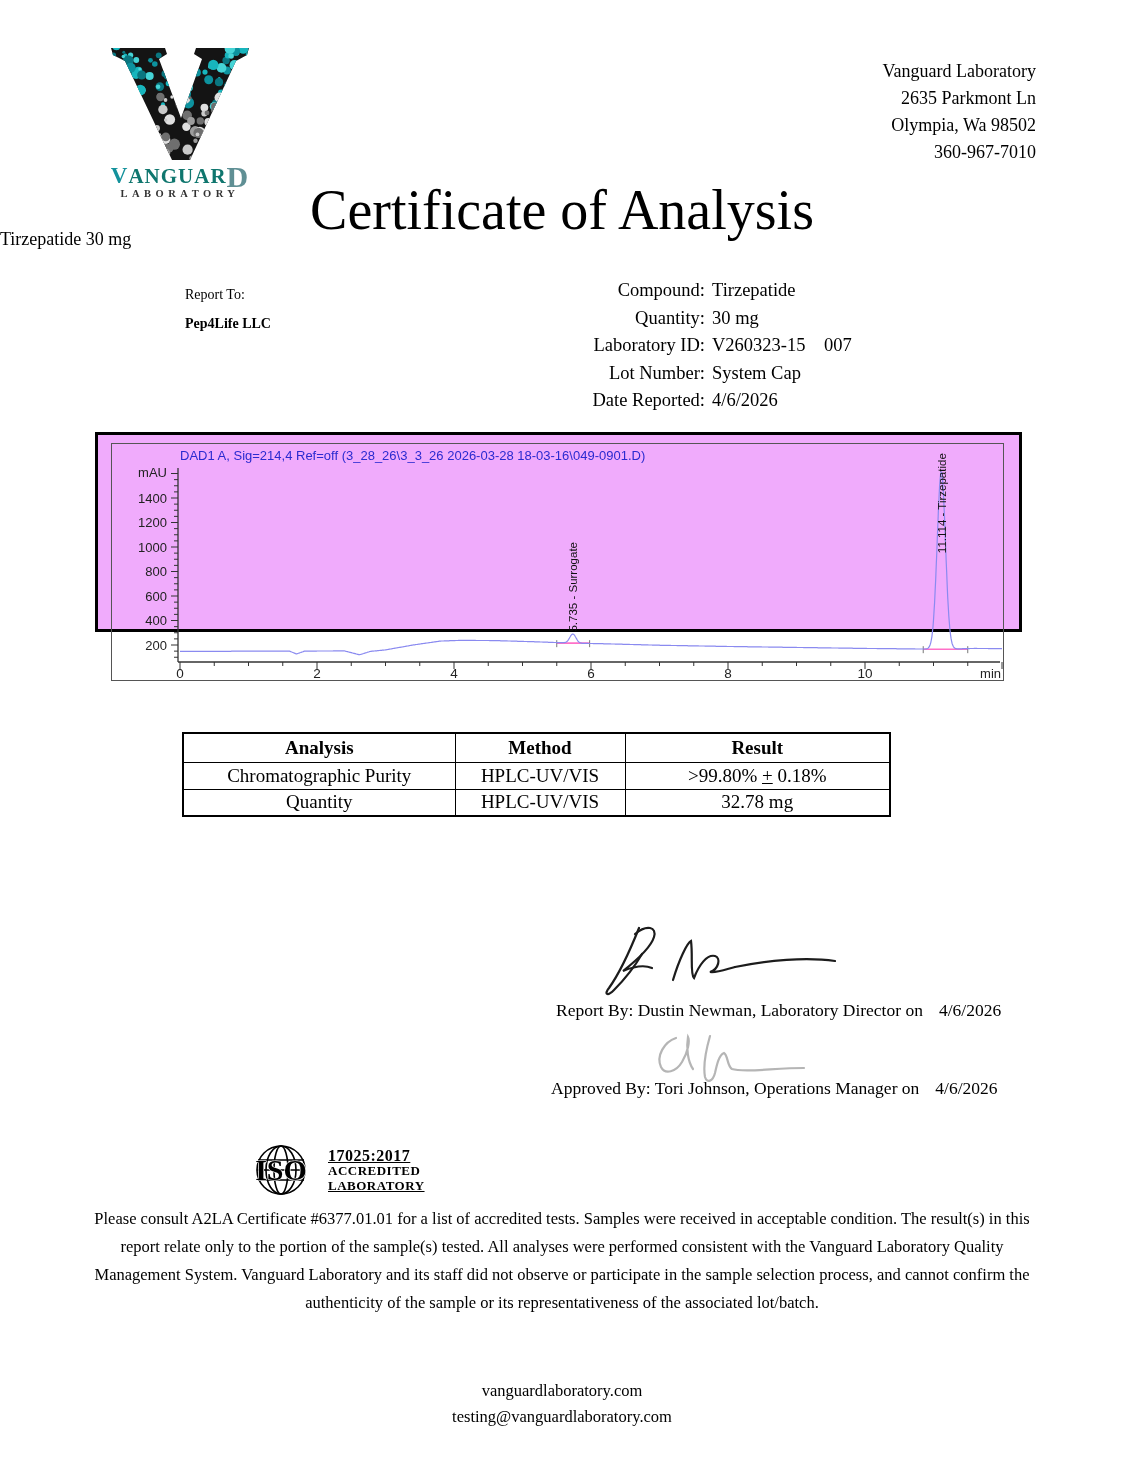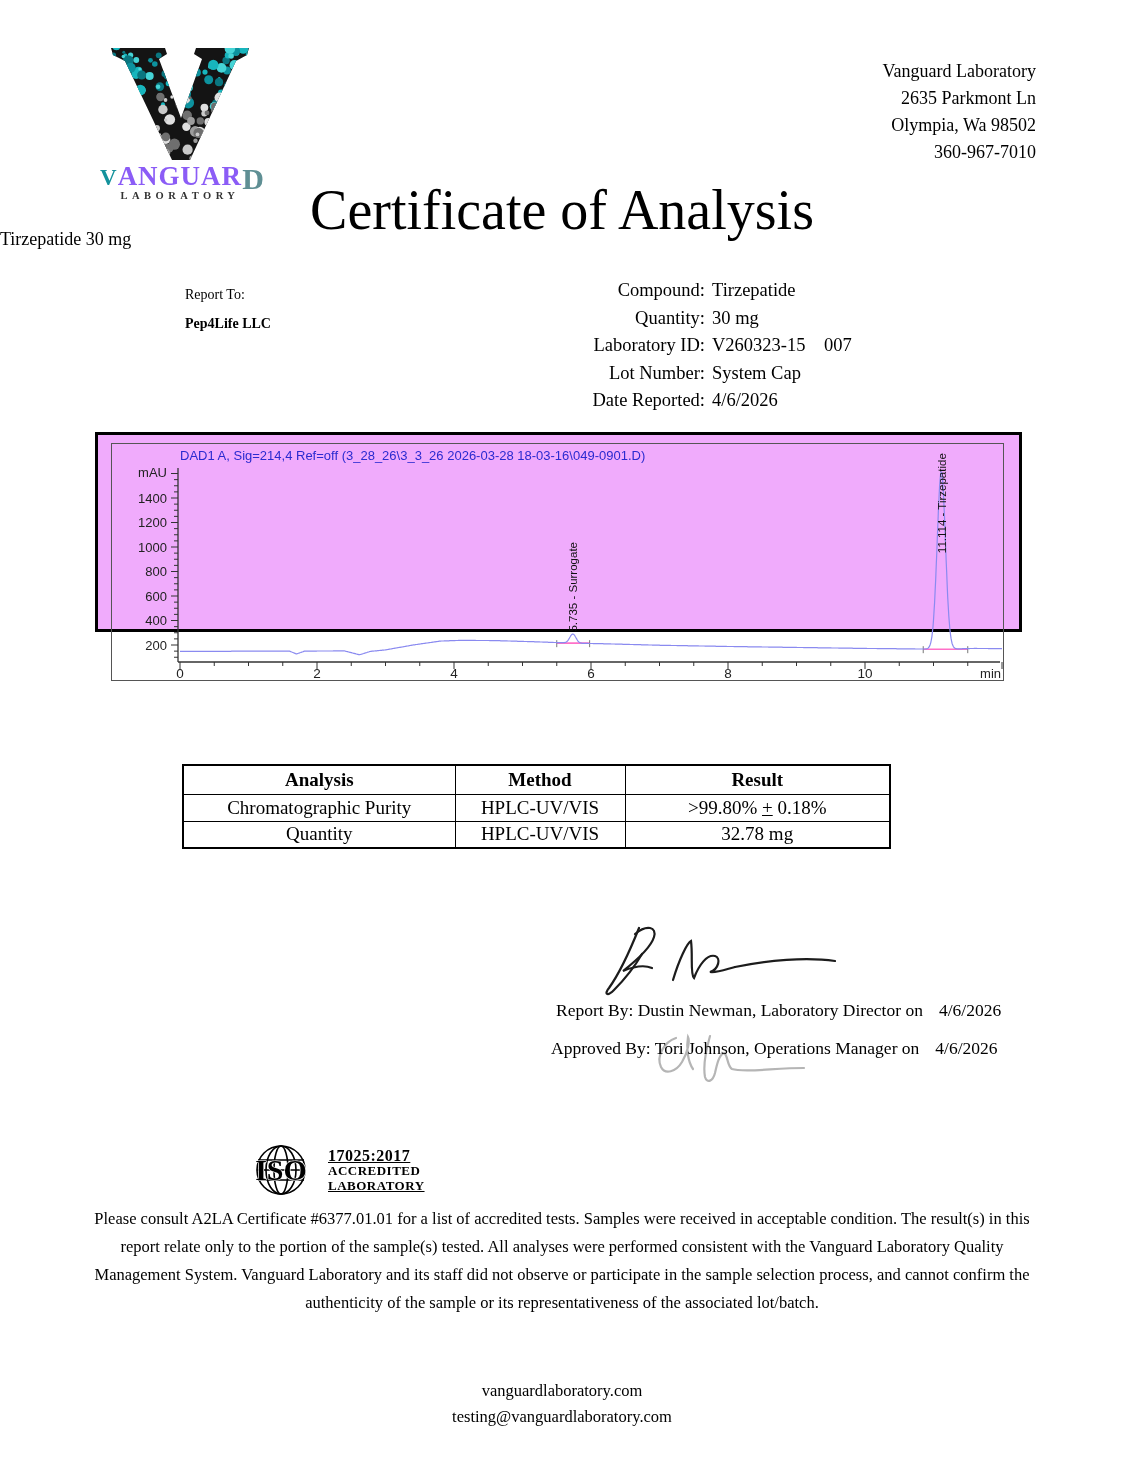--- a/index.html
+++ b/index.html
@@ -6,52 +6,52 @@
   html,body { background:#888; }
   #page {
     position:relative; width:1124px; height:1458px; background:#ffffff;
     margin:0 auto; overflow:hidden;
     font-family:"Liberation Serif", serif; color:#000;
   }
   
   #logo { position:absolute; left:100px; top:46px; width:160px; text-align:center; }
   #logo-wordmark { margin-top:-2px; font-weight:bold; letter-spacing:1px; line-height:20px; }
   #logo-wordmark .wm-v  { color:#14929c; font-size:23px; }
-  #logo-wordmark .wm-mid{ color:#8b5cf6; font-size:27px; }
+  #logo-wordmark .wm-mid{ color:#0f766e; font-size:21px; }
   #logo-wordmark .wm-d  { color:#5f8f94; font-size:30px; vertical-align:-4px; }
   #logo-sub { font-size:10.5px; letter-spacing:4.5px; color:#333; font-weight:bold; margin-top:0px; }
   #address { position:absolute; right:88px; top:58px; text-align:right; font-size:18px; line-height:27px; }
   
   #title    { position:absolute; left:0; top:178px; width:100%; text-align:center; font-size:56px; }
   #subtitle { position:absolute; left:0; top:229px; width:100%; text-align:left; font-size:18px; }
   
   #report-to { position:absolute; left:185px; top:280px; font-size:14px; line-height:29px; }
   #report-to .bold { font-weight:bold; }
   #details { position:absolute; left:400px; top:277px; font-size:18.5px; }
   #details .drow { display:flex; line-height:27.6px; }
   #details .dlabel { width:312px; text-align:right; padding-right:7px; }
   #details .dvalue { white-space:pre; }
   
   #chart-outer { position:absolute; left:95px; top:432px; width:927px; height:200px; border:3px solid #000; background:#f0abfc; }
   #chart-inner { position:absolute; left:13px; top:8px; width:893px; height:238px; border:1px solid #555; }
   #chromatogram-svg { display:block; }
   
-  #results-table { position:absolute; left:182px; top:764px; border-collapse:collapse; font-size:19px;border-radius:9px; }
+  #results-table { position:absolute; left:182px; top:732px; border-collapse:collapse; font-size:19px;border-radius:9px; }
   #results-table th, #results-table td { border:1.5px solid #000; text-align:center; padding:1px 6px; }
   #results-table { border:2px solid #000; }
   #results-table th { font-weight:bold; height:29px; }
   #results-table td { height:27px; }
   .col-analysis { width:272px; } .col-method { width:170px; } .col-result { width:265px; }
   .pm-underline { text-decoration:underline; }
   
   .sig-caption { position:absolute; font-size:17.5px; display:flex; gap:16px; white-space:pre; }
   #sig1-svg { position:absolute; left:595px; top:916px; }
   #sig2-svg { position:absolute; left:646px; top:1028px; }
   #caption1 { left:556px; top:1000px; }
-  #caption2 { left:551px; top:1038px; }
+  #caption2 { left:551px; top:1078px; }
   
   #iso-badge { position:absolute; left:240px; top:1144px; display:flex; align-items:center; gap:6px; }
   #iso-text { font-family:"Liberation Serif", serif; line-height:15px; }
   #iso-cert { font-size:16px; font-weight:bold; text-decoration:underline; letter-spacing:0.5px; }
   #iso-l1 { font-size:13px; font-weight:bold; letter-spacing:0.5px; }
   #iso-l2 { font-size:13px; font-weight:bold; letter-spacing:0.5px; text-decoration:underline; }
   
   #disclaimer { position:absolute; left:92px; top:1205px; width:940px; text-align:center; font-size:16.5px; line-height:28px; }
   #footer { position:absolute; left:0; top:1378px; width:100%; text-align:center; font-size:16.5px; line-height:26px; }
 </style>

